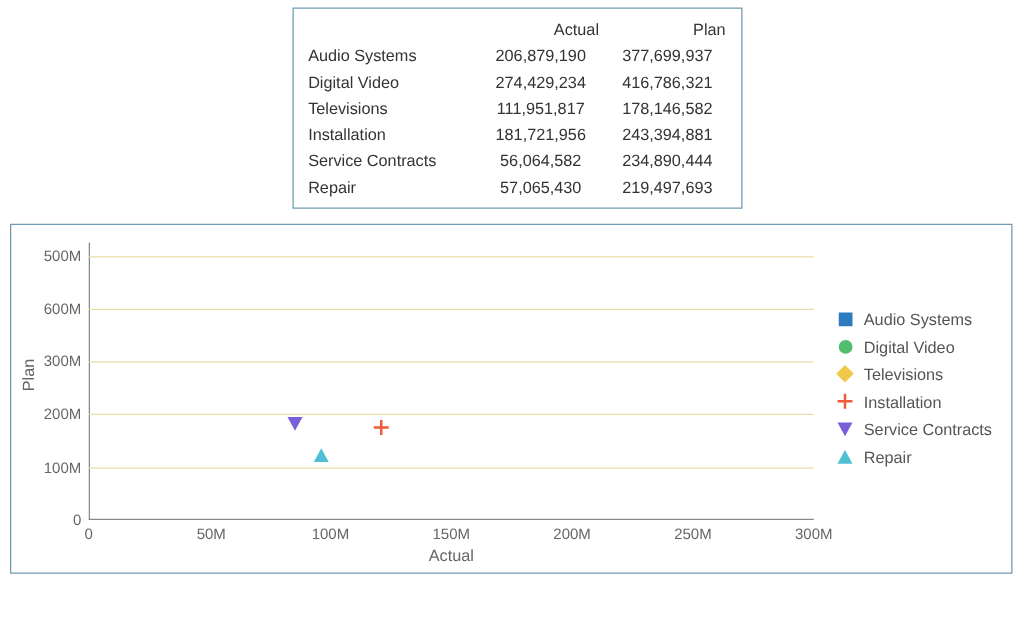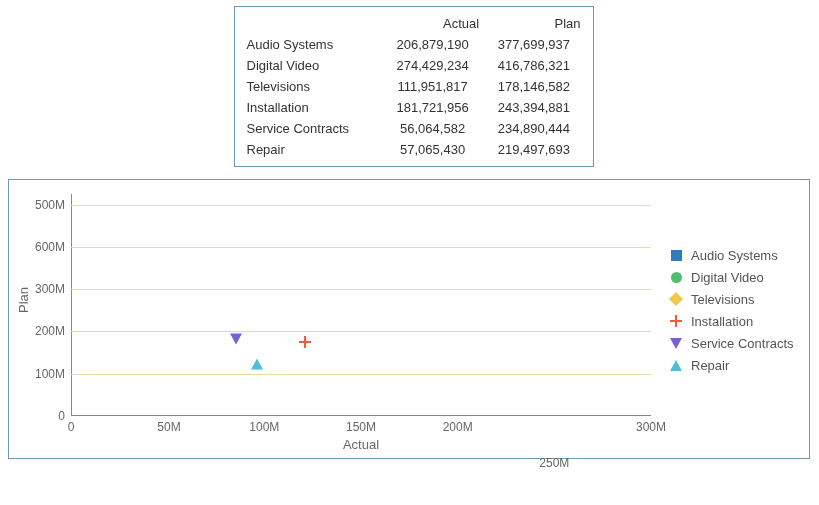--- a/index.html
+++ b/index.html
@@ -248,21 +248,21 @@
         <div class="ytick" style="top: 95.1429px;">300M</div>
         <div class="grid-h" style="top: 52.8571px;"></div>
         <div class="ytick" style="top: 52.8571px;">600M</div>
         <div class="grid-h" style="top: 10.5714px;"></div>
         <div class="ytick" style="top: 10.5714px;">500M</div>
         <div class="xtick" style="left: 0px;">0</div>
         <div class="xtick" style="left: 98px;">50M</div>
         <div class="xtick" style="left: 193.333px;">100M</div>
         <div class="xtick" style="left: 290px;">150M</div>
         <div class="xtick" style="left: 386.667px;">200M</div>
-        <div class="xtick" style="left: 483.333px; margin-top: 36px;">250M</div>
+        <div class="xtick" style="left: 483.333px;">250M</div>
         <div class="xtick" style="left: 580px;">300M</div>
         <div class="point" style="left: 399.966px; top: 62.2869px;"><span class="mk-square"></span></div>
         <div class="point" style="left: 530.563px; top: 15.2044px;"><span class="mk-circle"></span></div>
         <div class="point" style="left: 348.706px; top: 78.4095px;"><span class="mk-diamond"></span></div>
         <div class="point" style="left: 227.626px; top: 141.721px;"><span class="mk-plus"></span></div>
         <div class="point" style="left: 165.143px; top: 158.062px;"><span class="mk-tri-down"></span></div>
         <div class="point" style="left: 186.187px; top: 156.875px;"><span class="mk-tri-up"></span></div>
       </div>
 
     <div class="legend">

